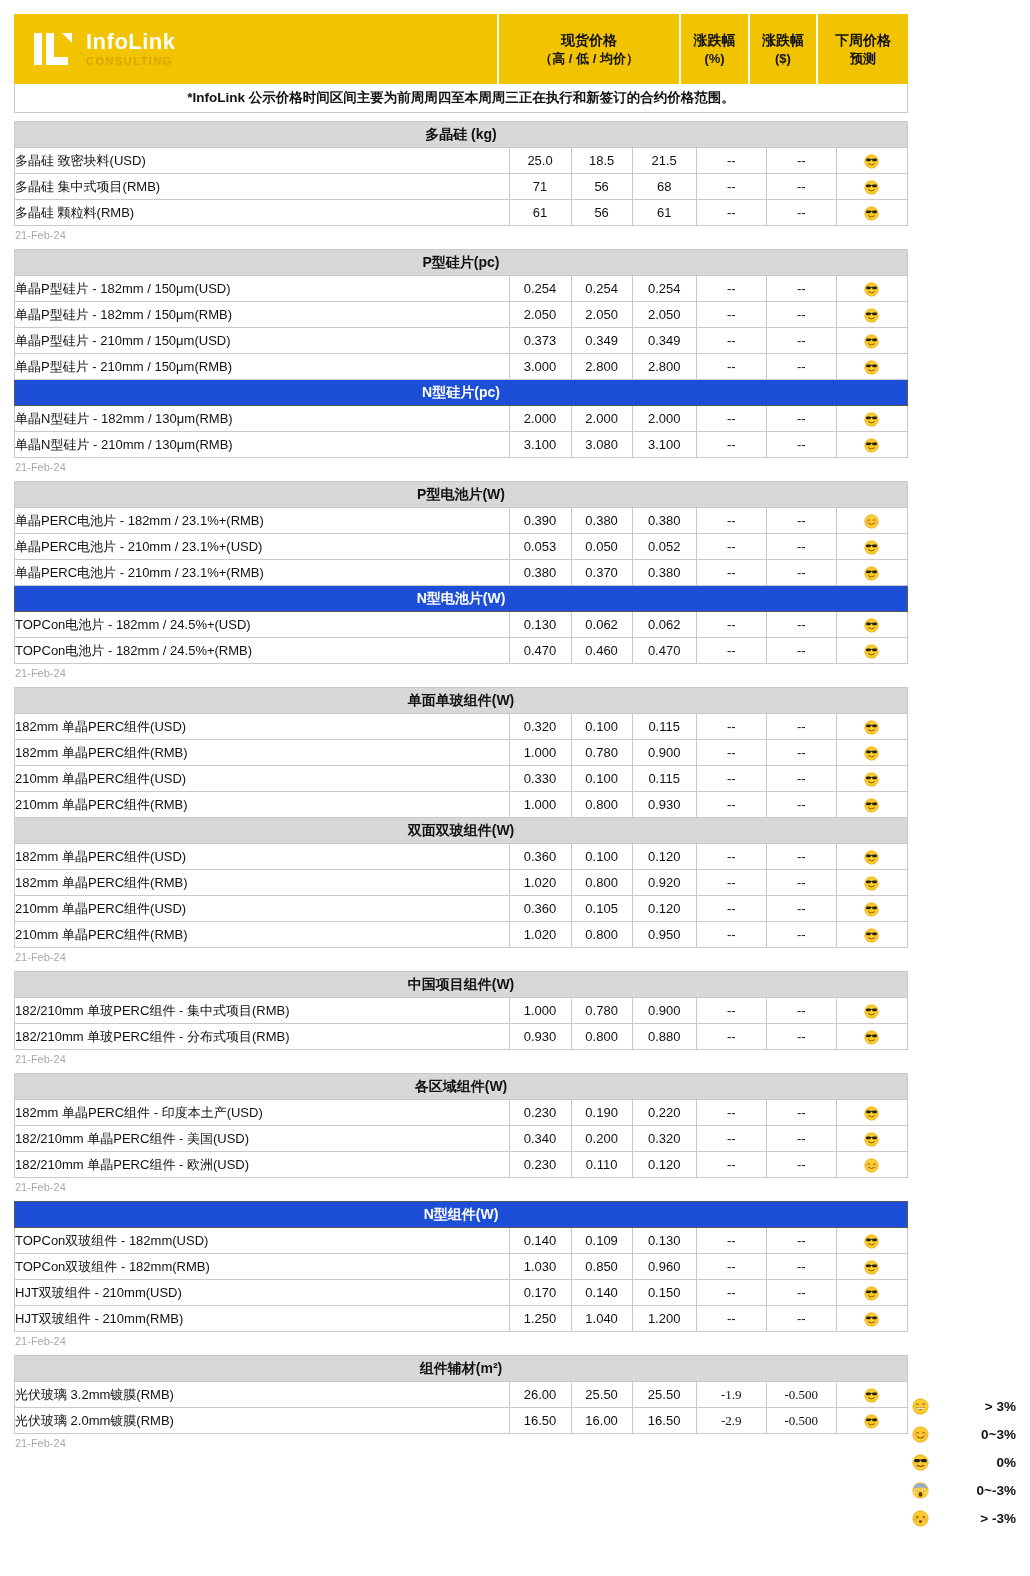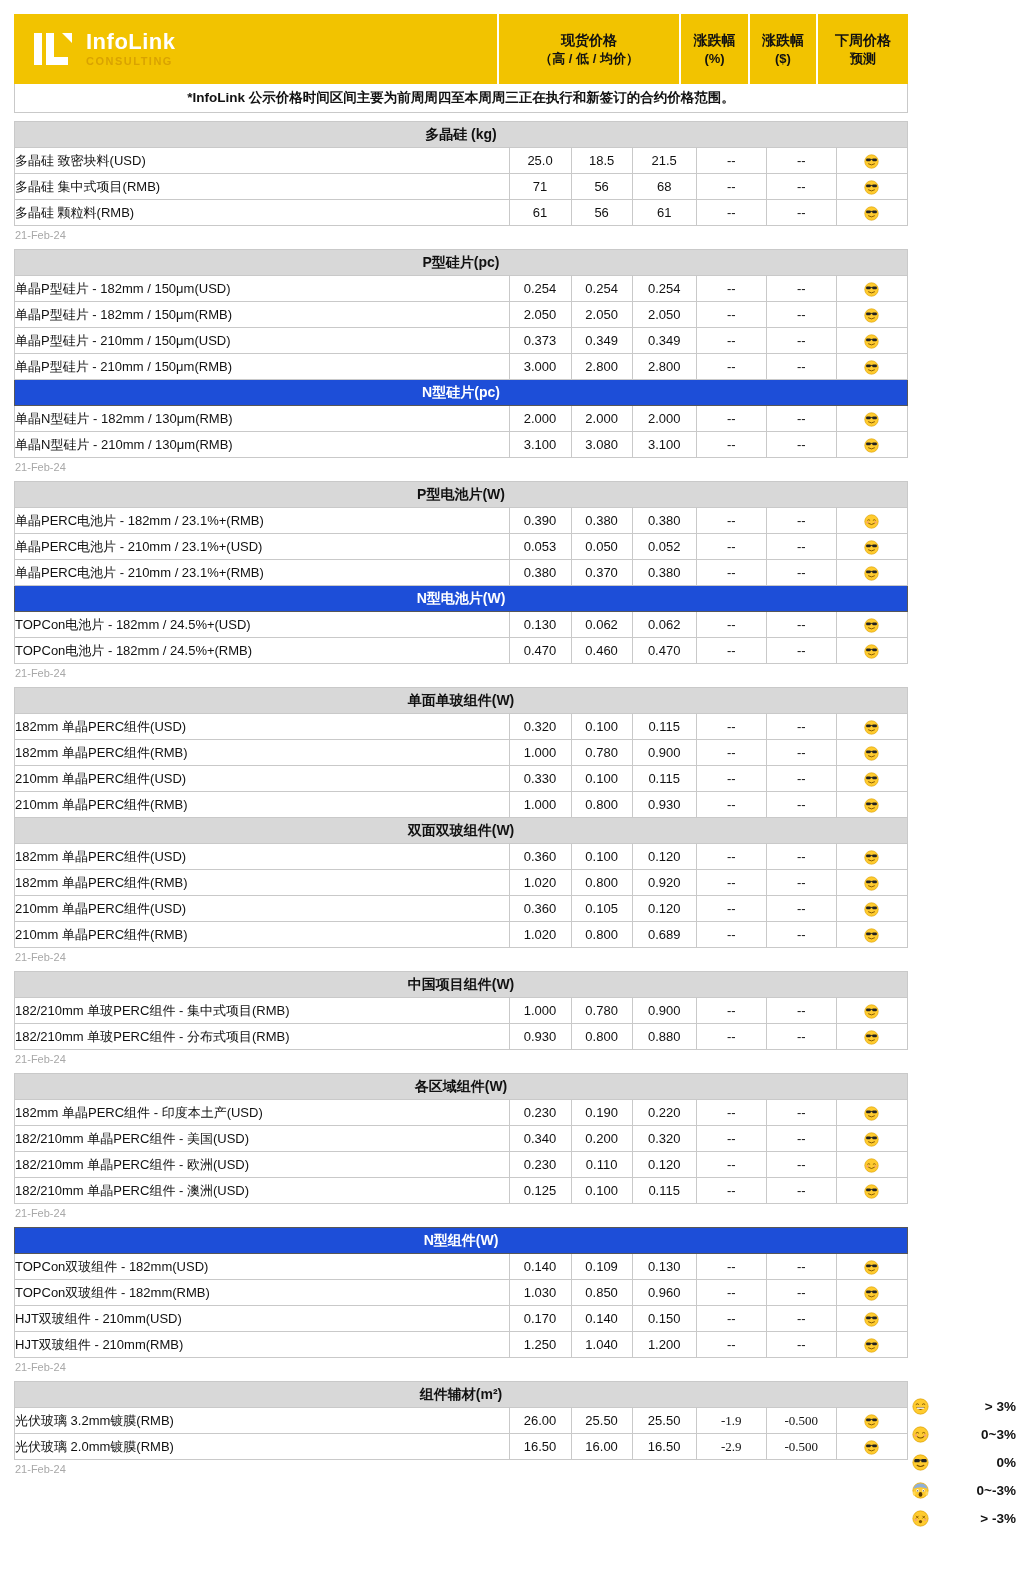--- a/index.html
+++ b/index.html
@@ -466,21 +466,21 @@
                   <rect x="2.8" y="6" width="6.2" height="3.8" rx="1.4" fill="#222"></rect>
                   <rect x="11" y="6" width="6.2" height="3.8" rx="1.4" fill="#222"></rect>
                   <rect x="8" y="6.6" width="4" height="1.1" fill="#222"></rect>
                   <path d="M6 13.2 Q10 16.2 14 13.2" stroke="#7A4F01" stroke-width="1.2" fill="none" stroke-linecap="round"></path>
                 </svg></span></td>
           </tr>
           <tr>
             <td class="lbl">210mm 单晶PERC组件(RMB)</td>
             <td class="num">1.020</td>
             <td class="num">0.800</td>
-            <td class="num">0.689</td>
+            <td class="num">0.950</td>
             <td class="chg">--</td>
             <td class="chg">--</td>
             <td class="fc"><span class="emo"><svg width="15" height="15" viewBox="0 0 20 20">
                   <circle cx="10" cy="10" r="9" fill="#FFCB2E" stroke="#D99E00" stroke-width="0.8"></circle>
                   <rect x="2.8" y="6" width="6.2" height="3.8" rx="1.4" fill="#222"></rect>
                   <rect x="11" y="6" width="6.2" height="3.8" rx="1.4" fill="#222"></rect>
                   <rect x="8" y="6.6" width="4" height="1.1" fill="#222"></rect>
                   <path d="M6 13.2 Q10 16.2 14 13.2" stroke="#7A4F01" stroke-width="1.2" fill="none" stroke-linecap="round"></path>
                 </svg></span></td>
           </tr>
@@ -585,35 +585,20 @@
             <td class="num">0.120</td>
             <td class="chg">--</td>
             <td class="chg">--</td>
             <td class="fc"><span class="emo"><svg width="15" height="15" viewBox="0 0 20 20">
                   <circle cx="10" cy="10" r="9" fill="#FFCB2E" stroke="#D99E00" stroke-width="0.8"></circle>
                   <path d="M4.8 8.2 Q6.3 6.6 7.8 8.2" stroke="#7A4F01" stroke-width="1.1" fill="none" stroke-linecap="round"></path>
                   <path d="M12.2 8.2 Q13.7 6.6 15.2 8.2" stroke="#7A4F01" stroke-width="1.1" fill="none" stroke-linecap="round"></path>
                   <circle cx="4.6" cy="11.3" r="1.5" fill="#F79B7E" opacity="0.85"></circle>
                   <circle cx="15.4" cy="11.3" r="1.5" fill="#F79B7E" opacity="0.85"></circle>
                   <path d="M6.2 12.6 Q10 15.8 13.8 12.6" stroke="#7A4F01" stroke-width="1.2" fill="none" stroke-linecap="round"></path>
-                </svg></span></td>
-          </tr>
-          <tr>
-            <td class="lbl">182/210mm 单晶PERC组件 - 澳洲(USD)</td>
-            <td class="num">0.125</td>
-            <td class="num">0.100</td>
-            <td class="num">0.115</td>
-            <td class="chg">--</td>
-            <td class="chg">--</td>
-            <td class="fc"><span class="emo"><svg width="15" height="15" viewBox="0 0 20 20">
-                  <circle cx="10" cy="10" r="9" fill="#FFCB2E" stroke="#D99E00" stroke-width="0.8"></circle>
-                  <rect x="2.8" y="6" width="6.2" height="3.8" rx="1.4" fill="#222"></rect>
-                  <rect x="11" y="6" width="6.2" height="3.8" rx="1.4" fill="#222"></rect>
-                  <rect x="8" y="6.6" width="4" height="1.1" fill="#222"></rect>
-                  <path d="M6 13.2 Q10 16.2 14 13.2" stroke="#7A4F01" stroke-width="1.2" fill="none" stroke-linecap="round"></path>
                 </svg></span></td>
           </tr>
         </tbody>
       </table>
       <div class="date-stamp">21-Feb-24</div>
       <table class="price">
         <colgroup>
           <col style="width: 494px;">
           <col style="width: 62px;">
           <col style="width: 61px;">

